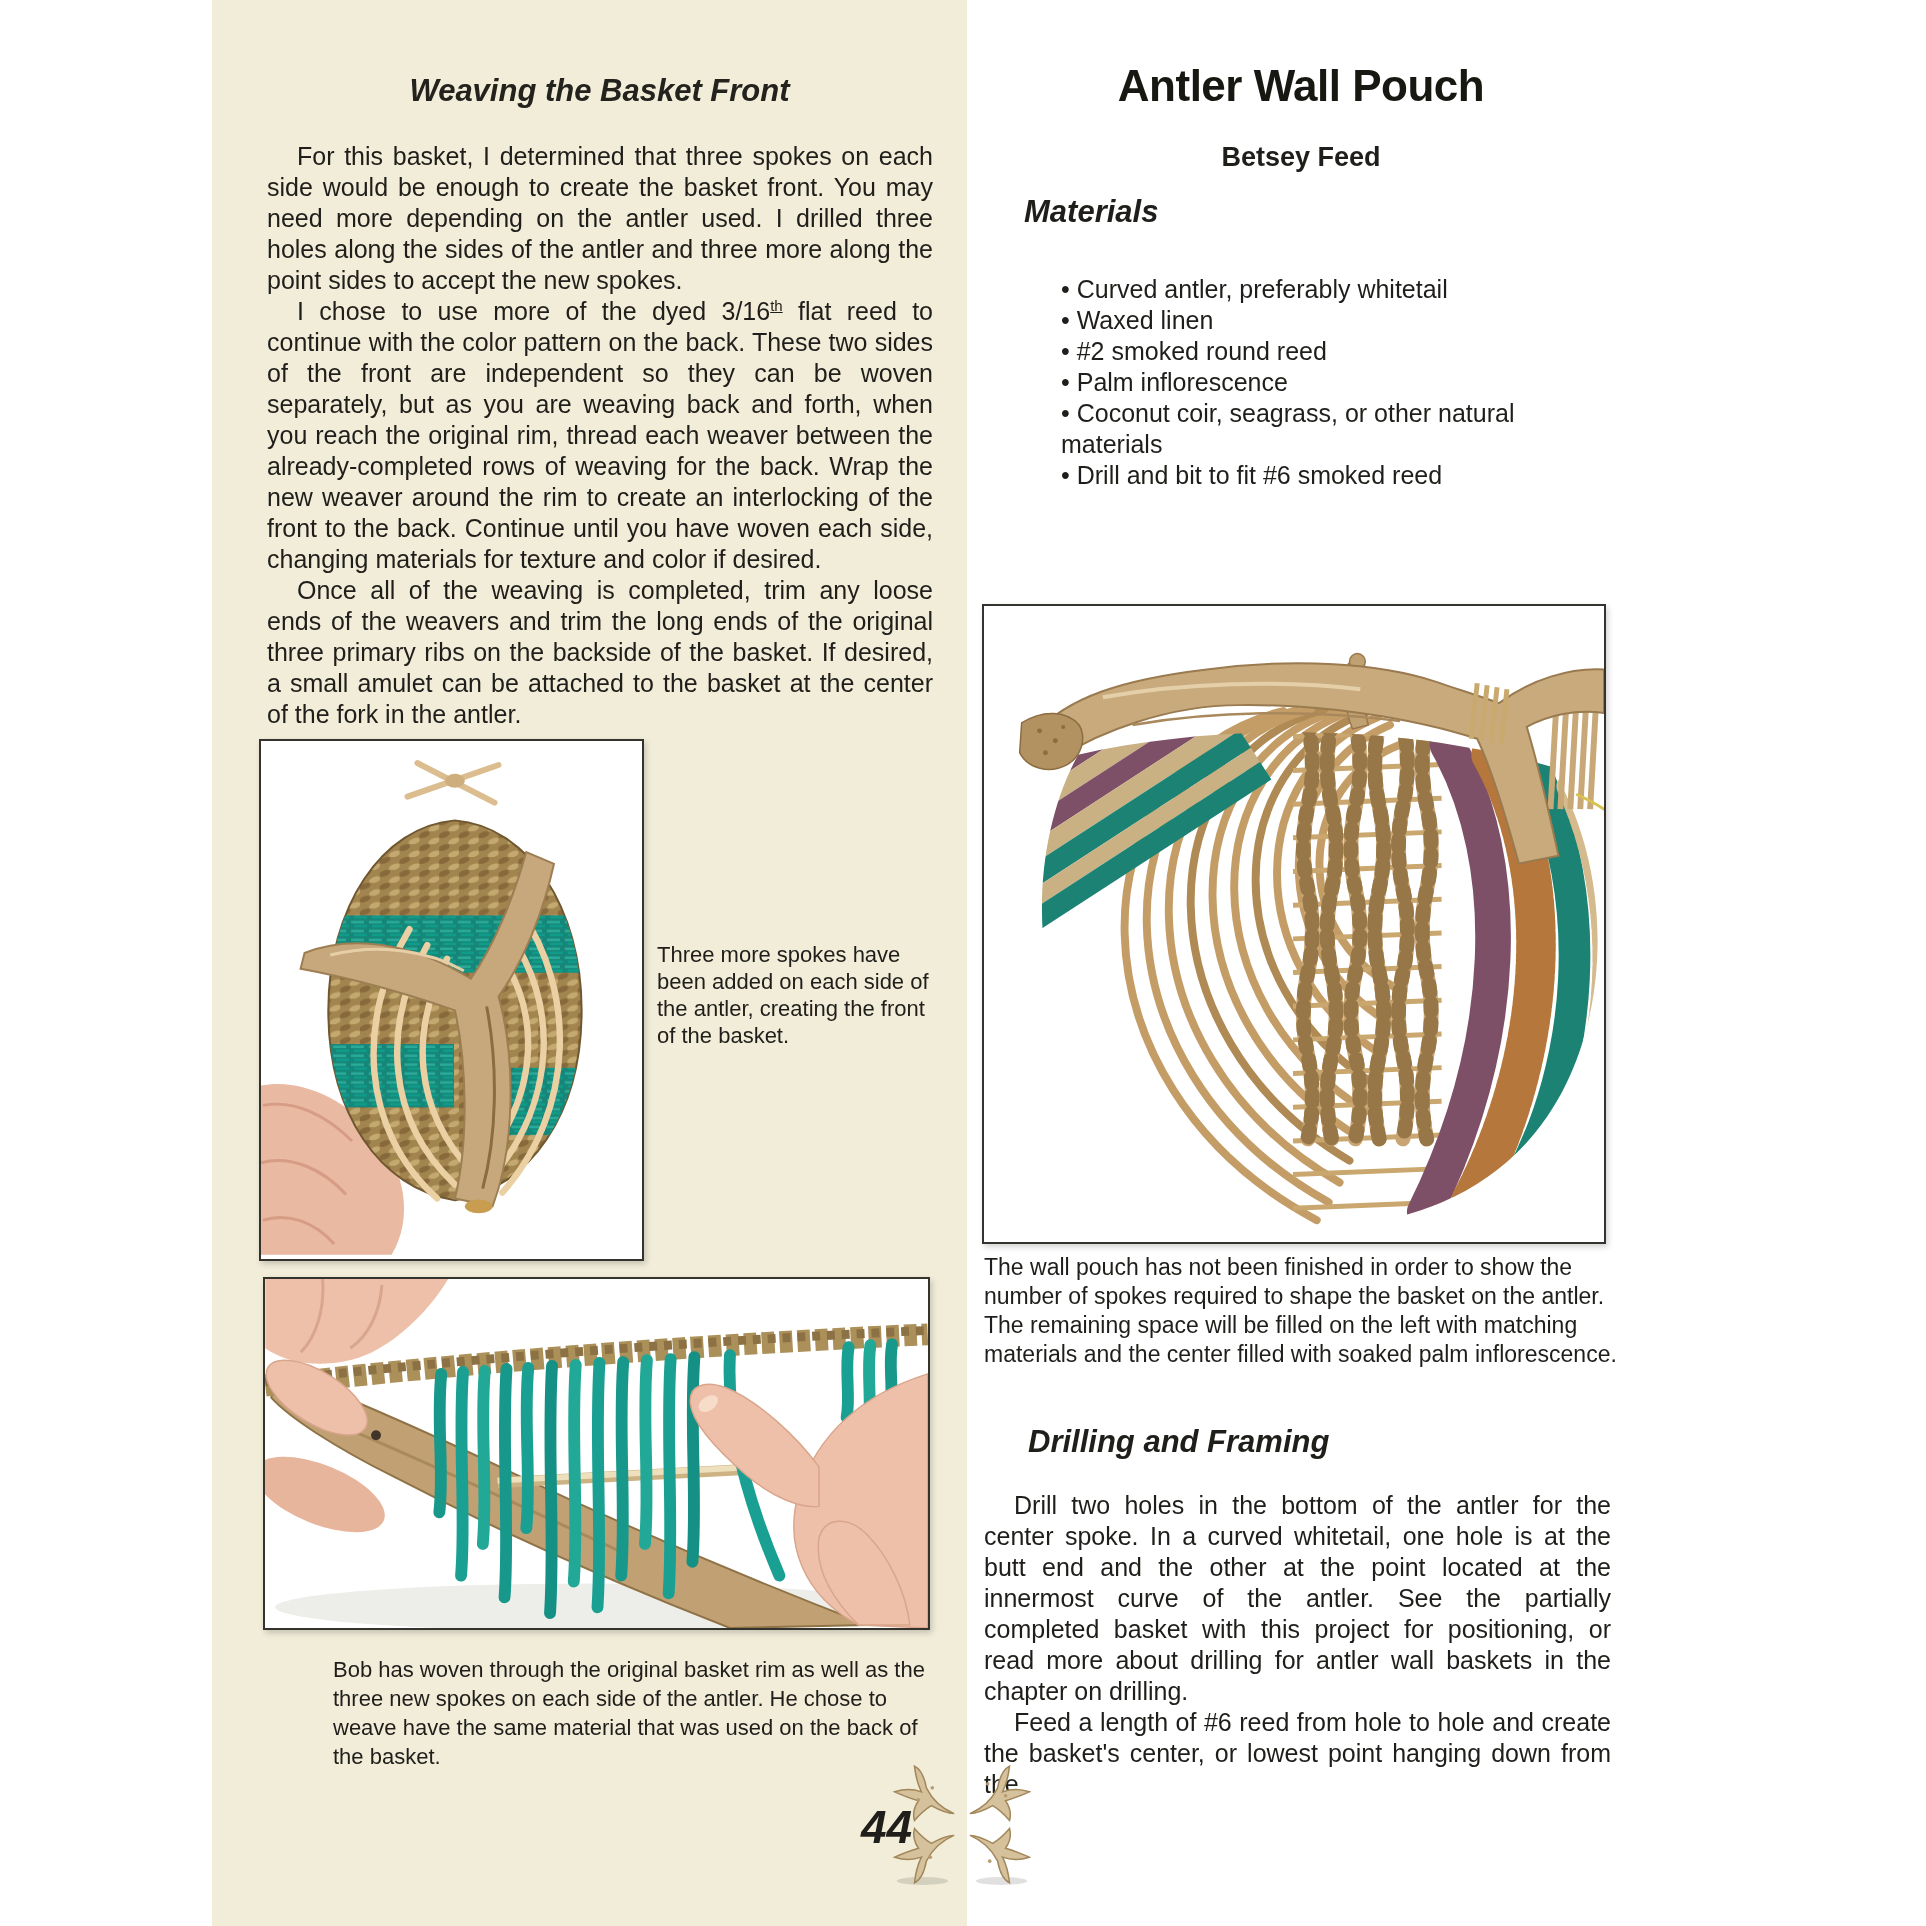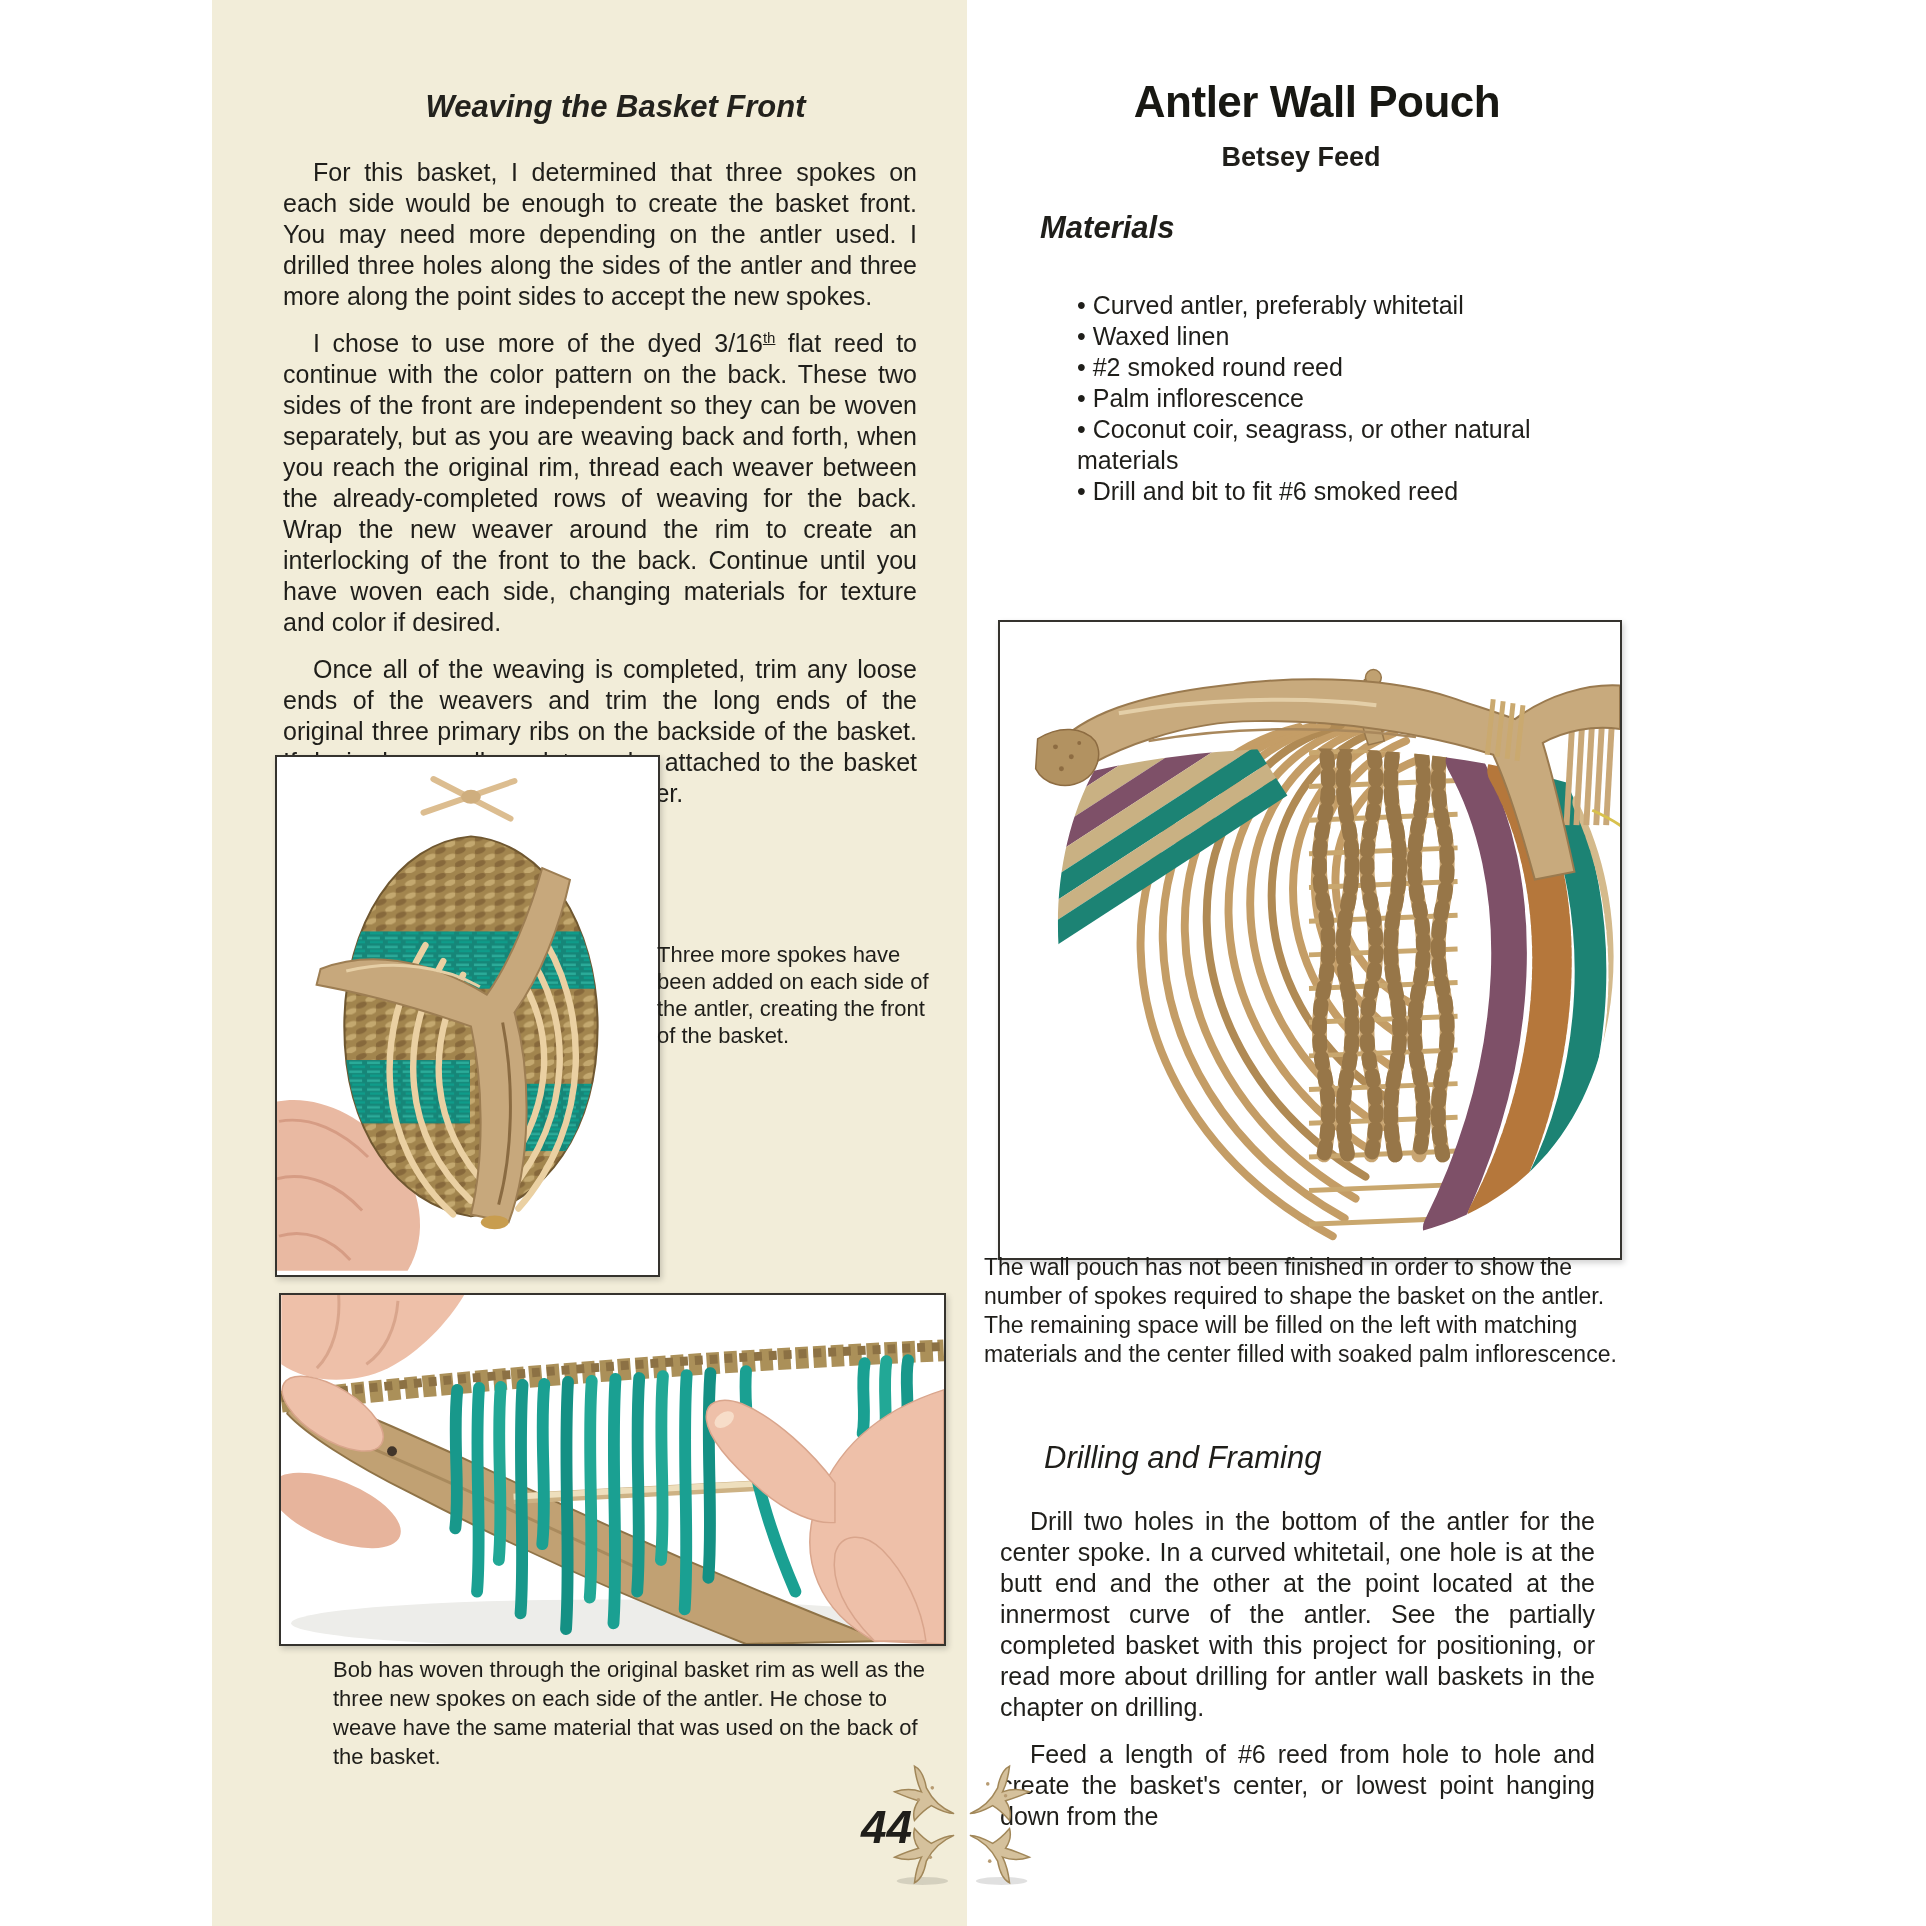--- a/index.html
+++ b/index.html
@@ -1,19 +1,19 @@
 <!DOCTYPE html>
 <html><head>
 <meta charset="utf-8">
 <style>
   html,body{margin:0;padding:0;}
   body{font-family:"Liberation Sans",sans-serif;color:#1f1e1a;background:#ffffff;}
   #page{position:relative;width:1927px;height:1927px;background:#ffffff;overflow:hidden;}
   .cream{position:absolute;left:212px;top:0;width:755px;height:1927px;background:#f2edd9;}
-  h1,h2,h3,p,figure,ul{margin:16px;padding:0;}
+  h1,h2,h3,p,figure,ul{margin:0;padding:0;}
 
   .lc-heading{position:absolute;left:267px;top:73px;width:665px;text-align:center;
     font-size:31px;font-weight:bold;font-style:italic;color:#23221d;}
   .lc-body{position:absolute;left:267px;top:141px;width:666px;font-size:25px;line-height:31px;text-align:justify;}
   .lc-body p{text-indent:30px;}
   sup{font-size:15px;line-height:0;text-decoration:underline;}
 
   .photo{position:absolute;background:#ffffff;border:2px solid #35332e;box-sizing:border-box;
     box-shadow:2px 3px 6px rgba(0,0,0,0.18);}
   .photo svg{display:block;width:100%;height:100%;}
@@ -29,21 +29,21 @@
   .rc-title{position:absolute;left:1004px;top:61px;width:594px;text-align:center;
     font-size:44px;font-weight:bold;letter-spacing:-0.5px;color:#181813;}
   .rc-author{position:absolute;left:1004px;top:142px;width:594px;text-align:center;
     font-size:27px;font-weight:bold;}
   .rc-materials-heading{position:absolute;left:1024px;top:194px;font-size:31px;
     font-weight:bold;font-style:italic;}
   .rc-materials{position:absolute;left:1061px;top:274px;width:559px;font-size:25px;
     line-height:31px;list-style:none;}
   .rc-materials li::before{content:"\2022\00a0";}
   .rc-drilling-heading{position:absolute;left:1028px;top:1424px;font-size:31px;
-    font-weight:normal;font-style:italic;}
+    font-weight:bold;font-style:italic;}
   .rc-body{position:absolute;left:984px;top:1490px;width:627px;font-size:25px;
     line-height:31px;text-align:justify;}
   .rc-body p{text-indent:30px;}
 
   .ornament{position:absolute;left:861px;top:1762px;width:202px;height:125px;}
   .ornament svg{display:block;width:100%;height:100%;}
   .page-num{position:absolute;left:861px;top:1800px;width:202px;text-align:left;
     font-size:46px;font-weight:bold;font-style:italic;}
 </style>
 </head>

